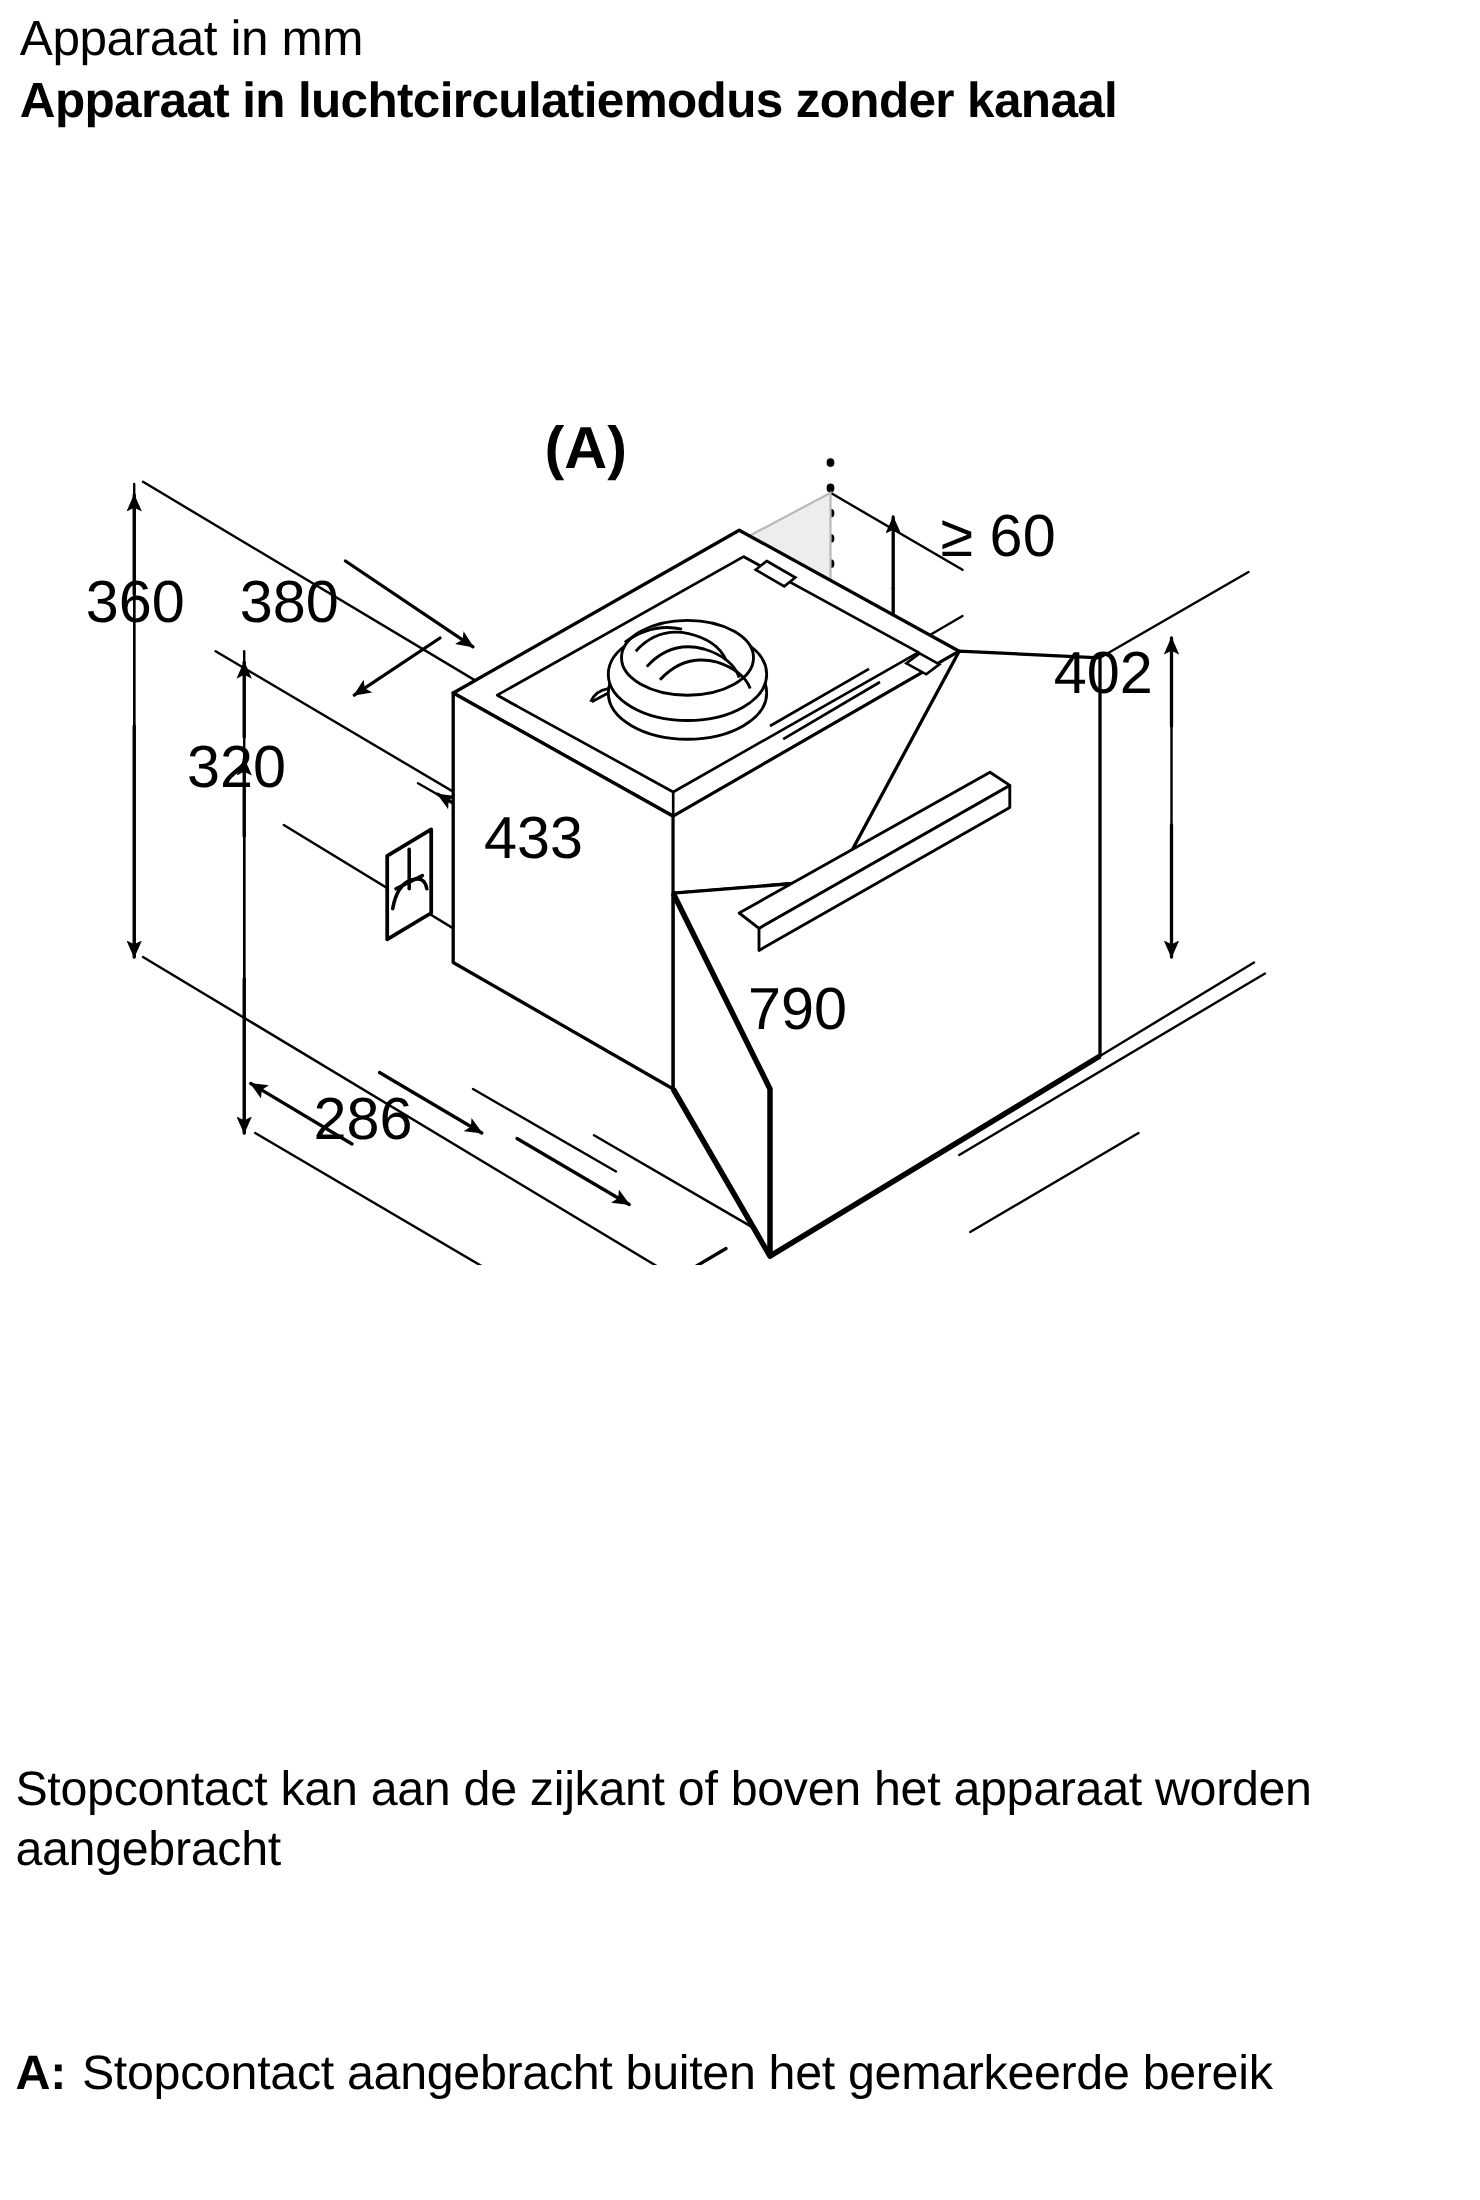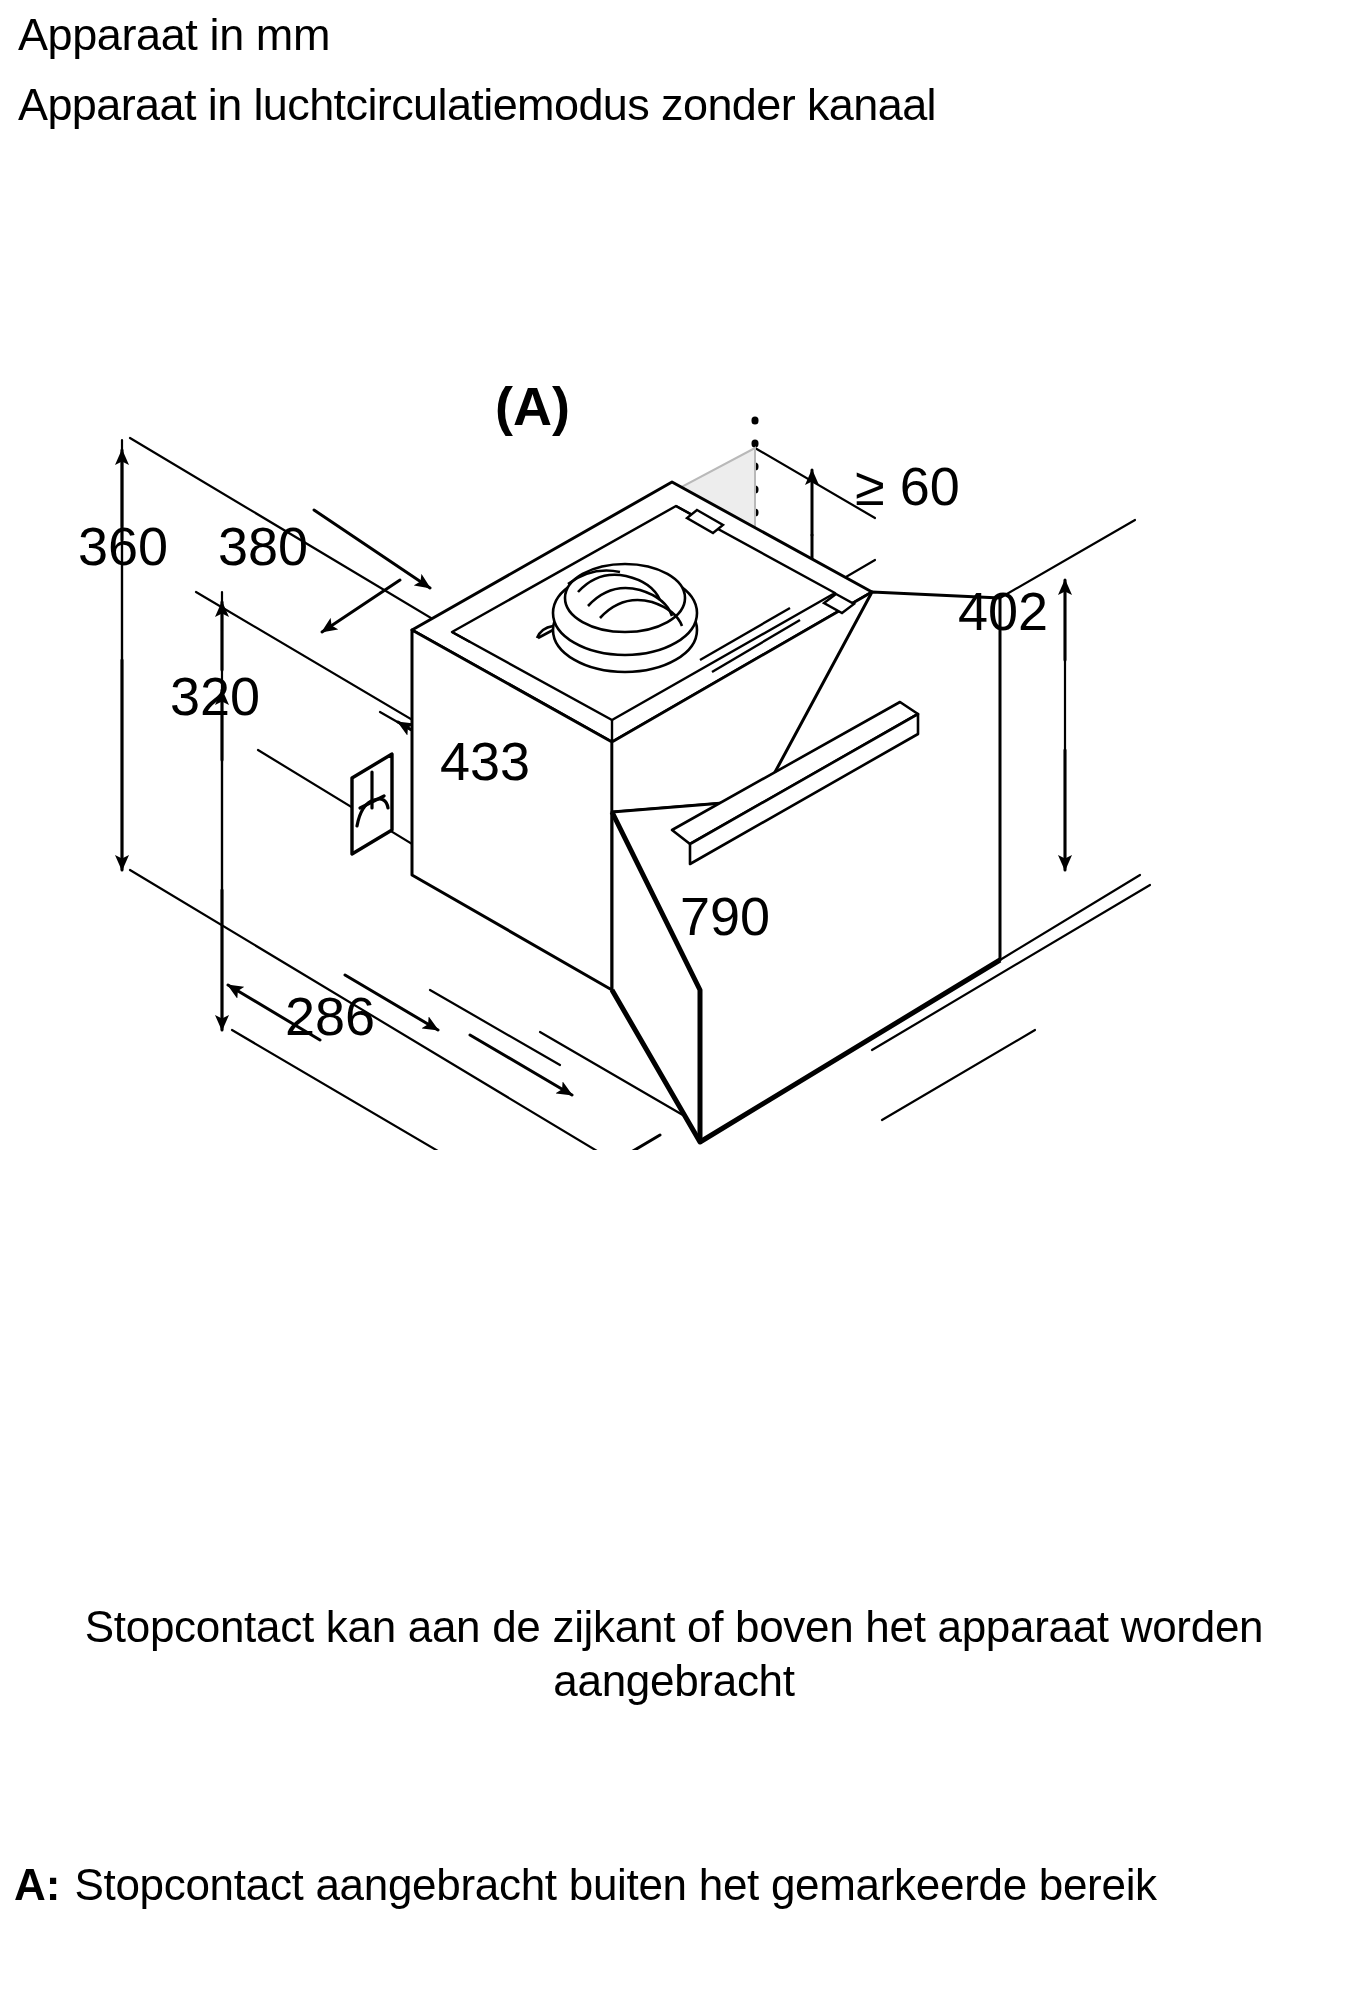--- a/index.html
+++ b/index.html
@@ -26,23 +26,23 @@
   .header-line-1 {
     font-size: 45px;
     line-height: 54px;
     font-weight: 400;
     letter-spacing: -0.4px;
     white-space: nowrap;
   }
   .header-line-2 {
     font-size: 45px;
     line-height: 54px;
-    font-weight: 400;
+    font-weight: 700;
     letter-spacing: -0.6px;
-    margin-top: 16px;
+    margin-top: 2px;
   }
 
   
   .drawing {
     position: absolute;
     left: 0;
     top: 330px;
     width: 1345px;
     height: 820px;
   }
@@ -53,21 +53,21 @@
   
   .note-block {
     position: absolute;
     left: 14px;
     width: 1320px;
     font-size: 44px;
     line-height: 54px;
     font-weight: 400;
     letter-spacing: -0.3px;
   }
-  .note-socket { top: 1600px; text-align: center; }
+  .note-socket { top: 1600px; }
 
   .note-legend {
     position: absolute;
     left: 14px;
     top: 1858px;
     width: 1320px;
     font-size: 44px;
     line-height: 54px;
     display: flex;
     align-items: flex-start;

